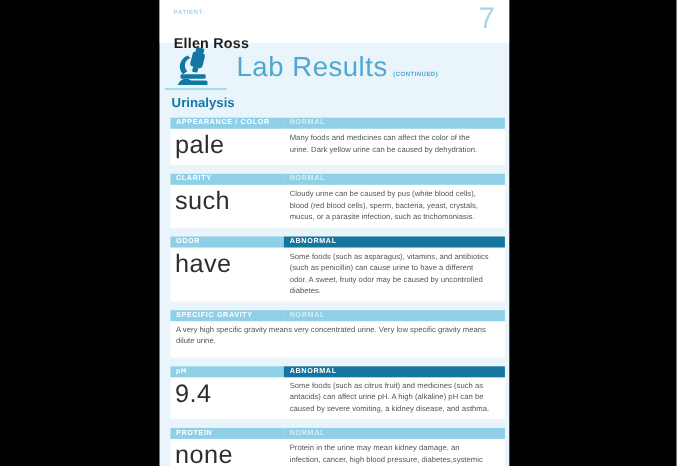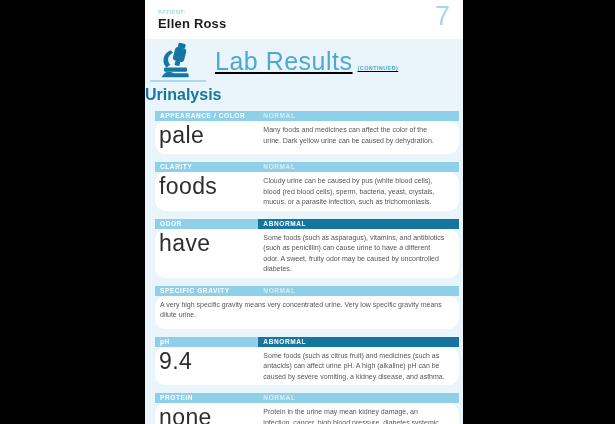--- a/index.html
+++ b/index.html
@@ -36,21 +36,21 @@
     position:relative;
   }
   .patient-label {
     font-size:5.5px; font-weight:bold;
     color:var(--faint-blue);
     letter-spacing:0.5px;
   }
   .patient-name {
     font-size:13px; font-weight:bold;
     color:#1c1c1e; letter-spacing:0.2px;
-    margin-top:1px;
+    margin-top:17px;
   }
   .page-number {
     position:absolute; right:13px; top:3px;
     font-size:27px; font-weight:300;
     color:var(--faint-blue);
     line-height:1;
   }
   
   .title-row {
     display:flex; align-items:flex-start;
@@ -60,36 +60,36 @@
   .micro {
     width:58px;
     display:flex; flex-direction:column; align-items:center;
     padding-top:1px;
   }
   .micro-underline {
     width:56px; height:2px;
     background:#a9d9ec;
     margin-top:1px;
   }
-  .title-text-wrap { display:flex; align-items:baseline; margin-left:8px; margin-top:7px;text-decoration:underline; }
+  .title-text-wrap { display:flex; align-items:baseline; margin-left:8px; margin-top:7px; }
   .lab-title {
     font-size:25px; font-weight:300;
     color:var(--title-blue);
     letter-spacing:0.5px; line-height:1;
   }
   .continued {
     font-size:5.5px; font-weight:bold;
     color:var(--title-blue);
     letter-spacing:0.4px; margin-left:5px;
   }
   
   .section-heading {
-    font-size:16px; font-weight:bold;
+    font-size:12px; font-weight:bold;
     color:var(--deep-blue);
-    padding:1px 0 0 0;
+    padding:1px 0 0 11px;
     margin-bottom:7px;
   }
   
   .rows { padding:0 4px 0 10px; }
   .row { margin-bottom:8px; }
   .row-header { display:flex; height:10px; }
   .cell-label {
     width:34%; box-sizing:border-box;
     background:var(--bar-light);
     color:#ffffff;
@@ -109,21 +109,20 @@
     padding-left:5px;
   }
   .row.abnormal .cell-status {
     background:var(--abnormal-bg);
     color:#ffffff;
   }
   .row-body {
     display:flex;
     background:#ffffff;
     min-height:33px;
-    border-radius:11px;
   }
   .cell-value {
     width:34%; box-sizing:border-box;
     font-size:23px; font-weight:300;
     color:var(--text-dark);
     letter-spacing:0.4px;
     padding:2px 0 4px 4px;
     line-height:1.1;
   }
   .cell-desc {
@@ -179,21 +178,21 @@
       <div class="cell-desc">Many foods and medicines can affect the color of the urine. Dark yellow urine can be caused by dehydration.</div>
     </div>
   </div>
 
   <div class="row">
     <div class="row-header">
       <div class="cell-label">CLARITY</div>
       <div class="cell-status">NORMAL</div>
     </div>
     <div class="row-body">
-      <div class="cell-value">foods</div>
+      <div class="cell-value">such</div>
       <div class="cell-desc">Cloudy urine can be caused by pus (white blood cells), blood (red blood cells), sperm, bacteria, yeast, crystals, mucus, or a parasite infection, such as trichomoniasis.</div>
     </div>
   </div>
 
   <div class="row abnormal">
     <div class="row-header">
       <div class="cell-label">ODOR</div>
       <div class="cell-status">ABNORMAL</div>
     </div>
     <div class="row-body">

